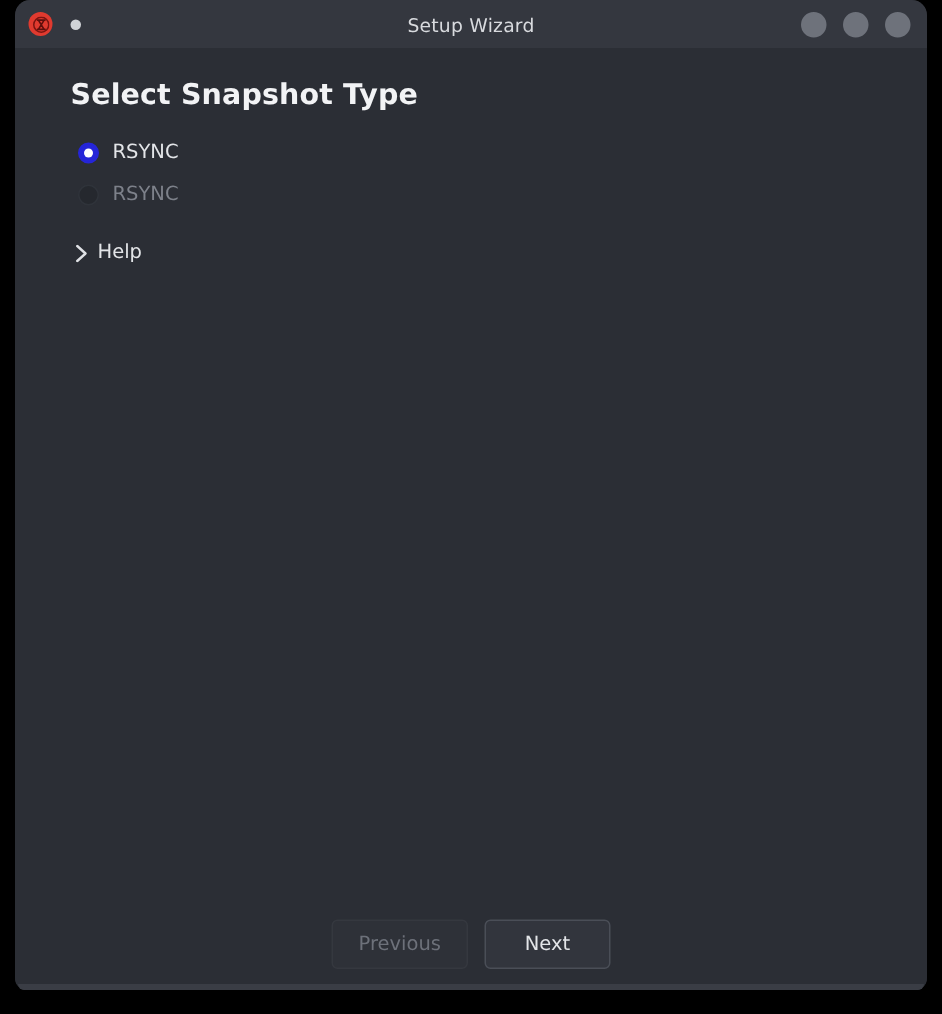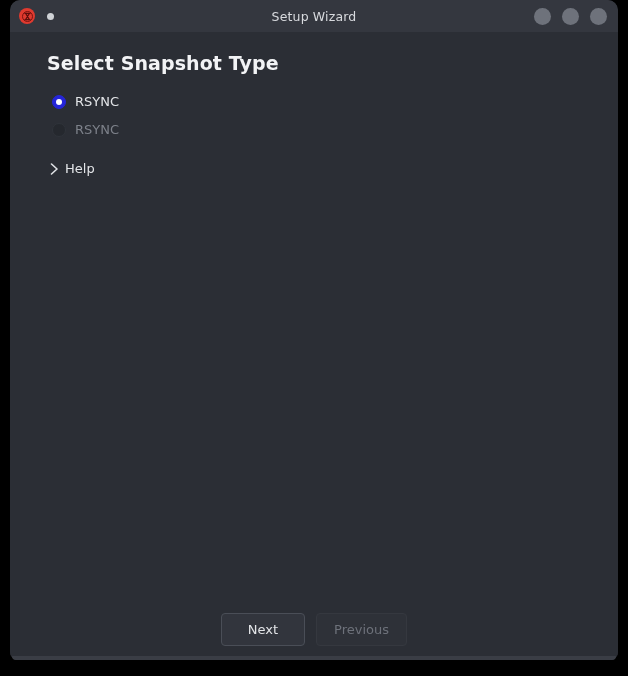--- a/index.html
+++ b/index.html
@@ -276,22 +276,22 @@
           <svg width="9" height="12" viewBox="0 0 9 12" aria-hidden="true">
             <path d="M1.5 1 L7 6 L1.5 11" fill="none" stroke="#dfe1e5" stroke-width="1.6" stroke-linecap="round" stroke-linejoin="round"></path>
           </svg>
         </span>
         <span class="help-label">Help</span>
       </div>
 
       <div class="spacer"></div>
 
       <div class="footer">
+        <button class="btn disabled">Previous</button>
         <button class="btn">Next</button>
-        <button class="btn disabled">Previous</button>
       </div>
 
     </div>
   </div>
 
   <div class="window-underline"></div>
 
 </div>
 
 </body></html>

